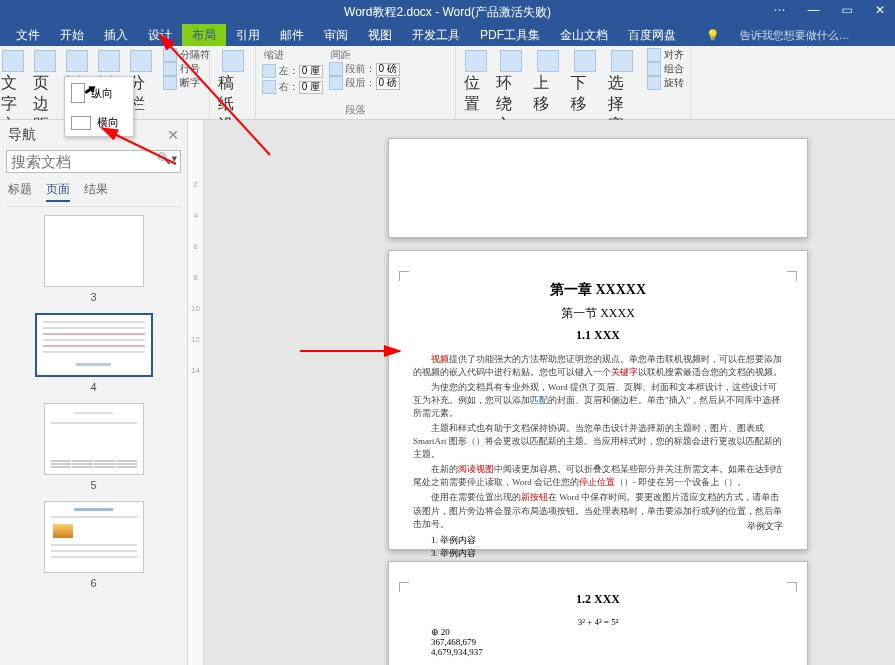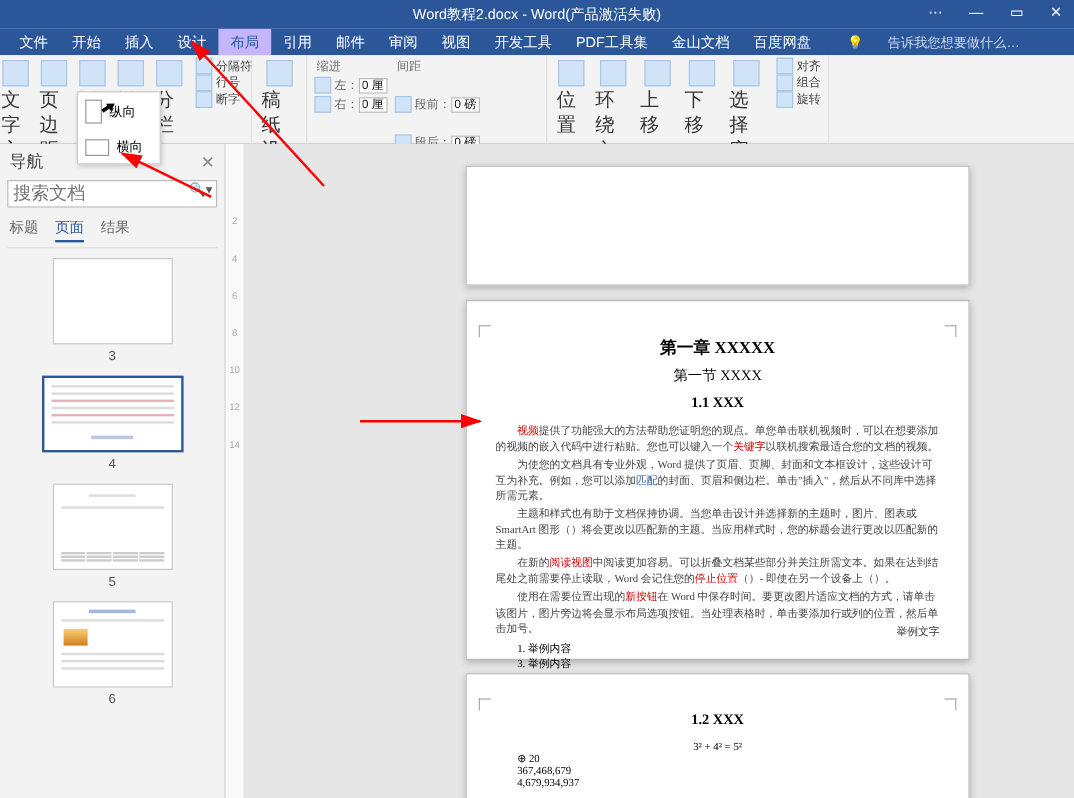--- a/index.html
+++ b/index.html
@@ -31,21 +31,21 @@
       color: #fff;
       display: flex;
       align-items: center;
       padding-left: 6px;
     }
     .menubar .tab {
       padding: 3px 10px;
       font-size: 12px;
     }
     .menubar .tab.active {
-      background: #c4b5fd;
+      background: #84cc16;
       color: #2b579a;
     }
     .menubar .tell {
       color: #cbd8ea;
       margin-left: 20px;
       font-size: 11px;
     }
     
     .ribbon {
       height: 74px;
@@ -270,21 +270,21 @@
   </div>
 
   <div class="rgroup" style="width:200px;">
     <div class="body" style="flex-direction:column; gap:2px; align-items:stretch; width:100%;">
       <div style="display:flex; gap:6px;">
         <div style="display:flex; flex-direction:column; gap:2px;">
           <div style="font-size:10px;color:#666;padding-left:2px;">缩进</div>
           <div class="spn"><span class="ricon sm"></span>&nbsp;<span>左：</span><input value="0 厘米" style=""></div>
           <div class="spn"><span class="ricon sm"></span>&nbsp;<span>右：</span><input value="0 厘米" style=""></div>
         </div>
-        <div style="display:flex; flex-direction:column; gap:18px;">
+        <div style="display:flex; flex-direction:column; gap:0;">
           <div style="font-size:10px;color:#666;padding-left:2px;">间距</div>
           <div class="spn"><span class="ricon sm"></span>&nbsp;<span>段前：</span><input value="0 磅" style=""></div>
           <div class="spn"><span class="ricon sm"></span>&nbsp;<span>段后：</span><input value="0 磅" style=""></div>
         </div>
       </div>
     </div>
     <div class="gname">段落</div>
   </div>
 
   <div class="rgroup" style="width:235px;">

